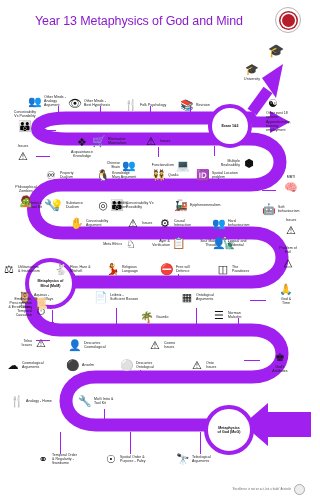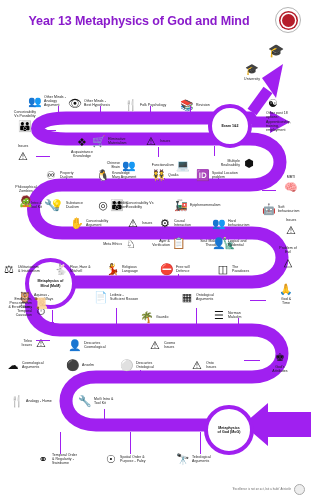--- a/index.html
+++ b/index.html
@@ -5,21 +5,21 @@
   html,body{margin:0;padding:0;}
   body{
     width:311px;height:500px;background:#ffffff;overflow:hidden;position:relative;
     font-family:"Liberation Sans", sans-serif;
   }
   #root{position:absolute;inset:0;}
 
   
   .title{
     position:absolute;left:14px;top:14px;width:250px;
-    font-size:12.5px;font-weight:bold;color:#8A1BCB;letter-spacing:-.1px;
+    font-size:12.5px;font-weight:normal;color:#8A1BCB;letter-spacing:-.1px;
     text-align:center;line-height:14px;
   }
   .crest{
     position:absolute;right:10px;top:7px;width:24px;height:24px;border-radius:50%;
     background:#ffffff;border:1.6px solid #b4b4b4;
     display:flex;align-items:center;justify-content:center;
   }
   .crest i{
     width:13px;height:13px;border-radius:50%;background:#B51D2A;
     box-shadow:0 0 0 1.5px #fff,0 0 0 3px #B51D2A;display:block;

